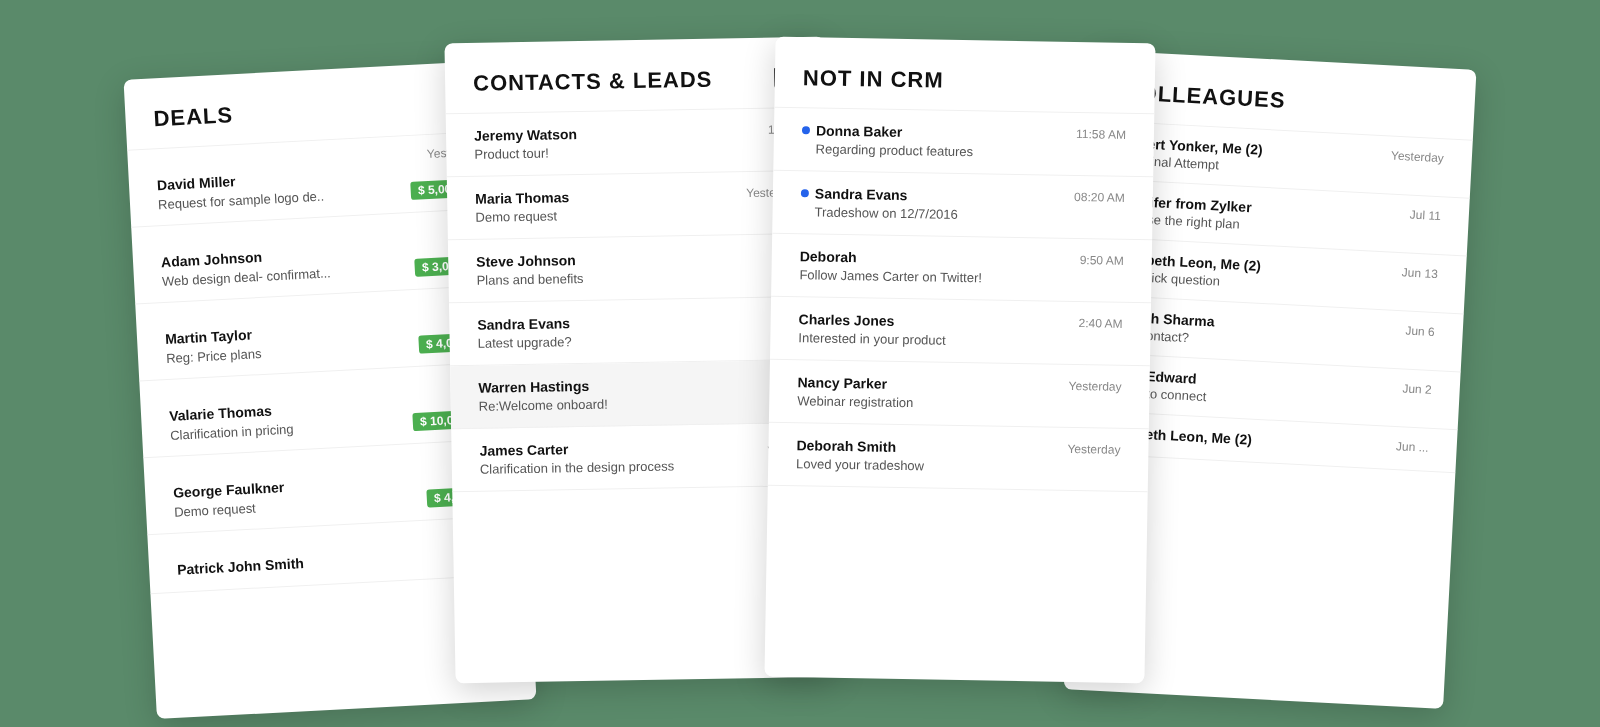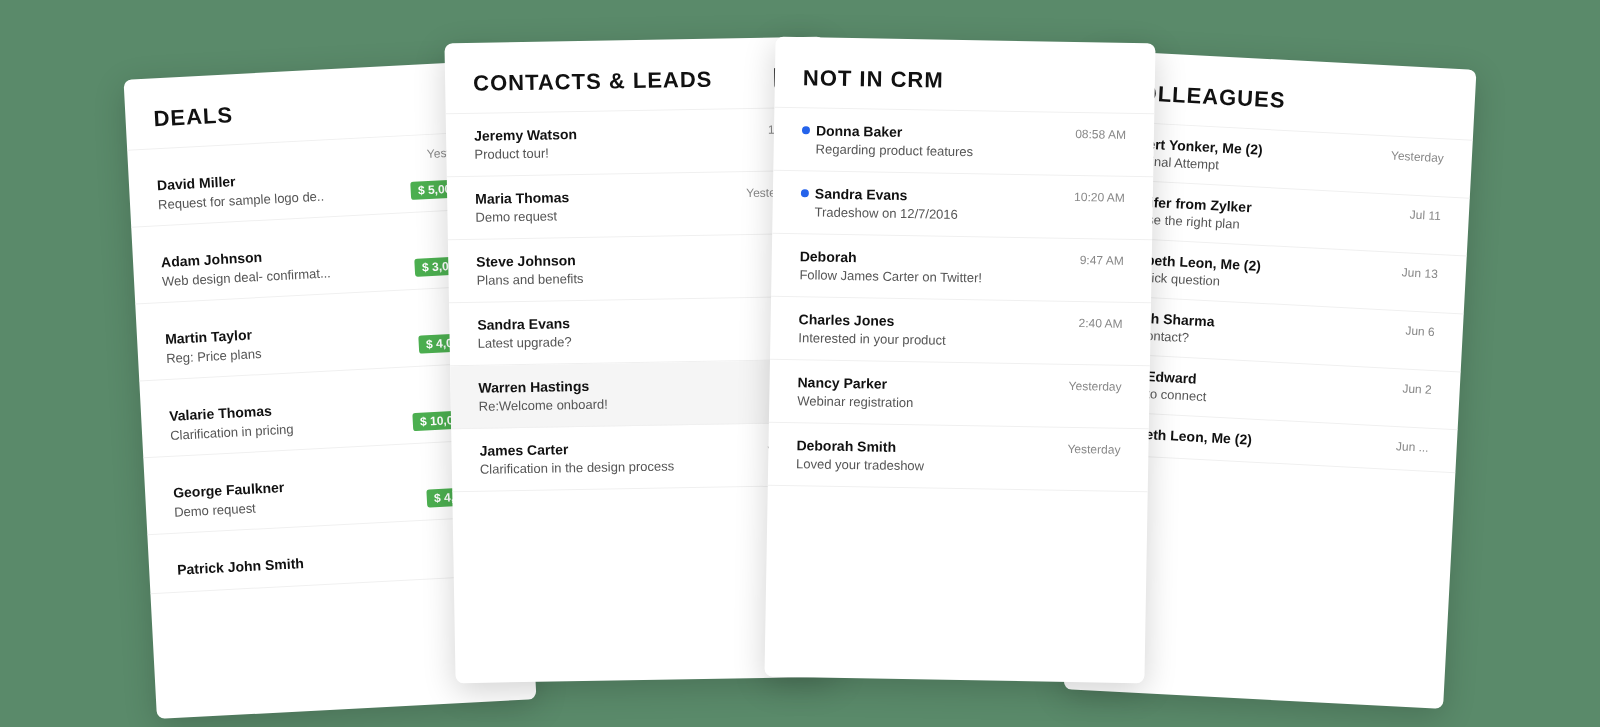--- a/index.html
+++ b/index.html
@@ -342,35 +342,35 @@
   <div class="card card-3">
     <div class="card-header">
       <div class="card-title">
         <span>NOT IN CRM</span>
       </div>
     </div>
     <div class="email-list" id="notincrm-list">
         <div class="email-item">
       <div class="email-item-top">
         <span class="email-sender with-dot" style="font-weight:800">Donna Baker</span>
-        <span class="email-time">08:58 AM</span>
+        <span class="email-time">11:58 AM</span>
       </div>
       <div class="email-subject indented">Regarding product features</div>
     </div>
         <div class="email-item">
       <div class="email-item-top">
         <span class="email-sender with-dot" style="font-weight:800">Sandra Evans</span>
-        <span class="email-time">10:20 AM</span>
+        <span class="email-time">08:20 AM</span>
       </div>
       <div class="email-subject indented">Tradeshow on 12/7/2016</div>
     </div>
         <div class="email-item">
       <div class="email-item-top">
         <span class="email-sender" style="">Deborah</span>
-        <span class="email-time">9:47 AM</span>
+        <span class="email-time">9:50 AM</span>
       </div>
       <div class="email-subject ">Follow James Carter on Twitter!</div>
     </div>
         <div class="email-item">
       <div class="email-item-top">
         <span class="email-sender" style="">Charles Jones</span>
         <span class="email-time">2:40 AM</span>
       </div>
       <div class="email-subject ">Interested in your product</div>
     </div>

